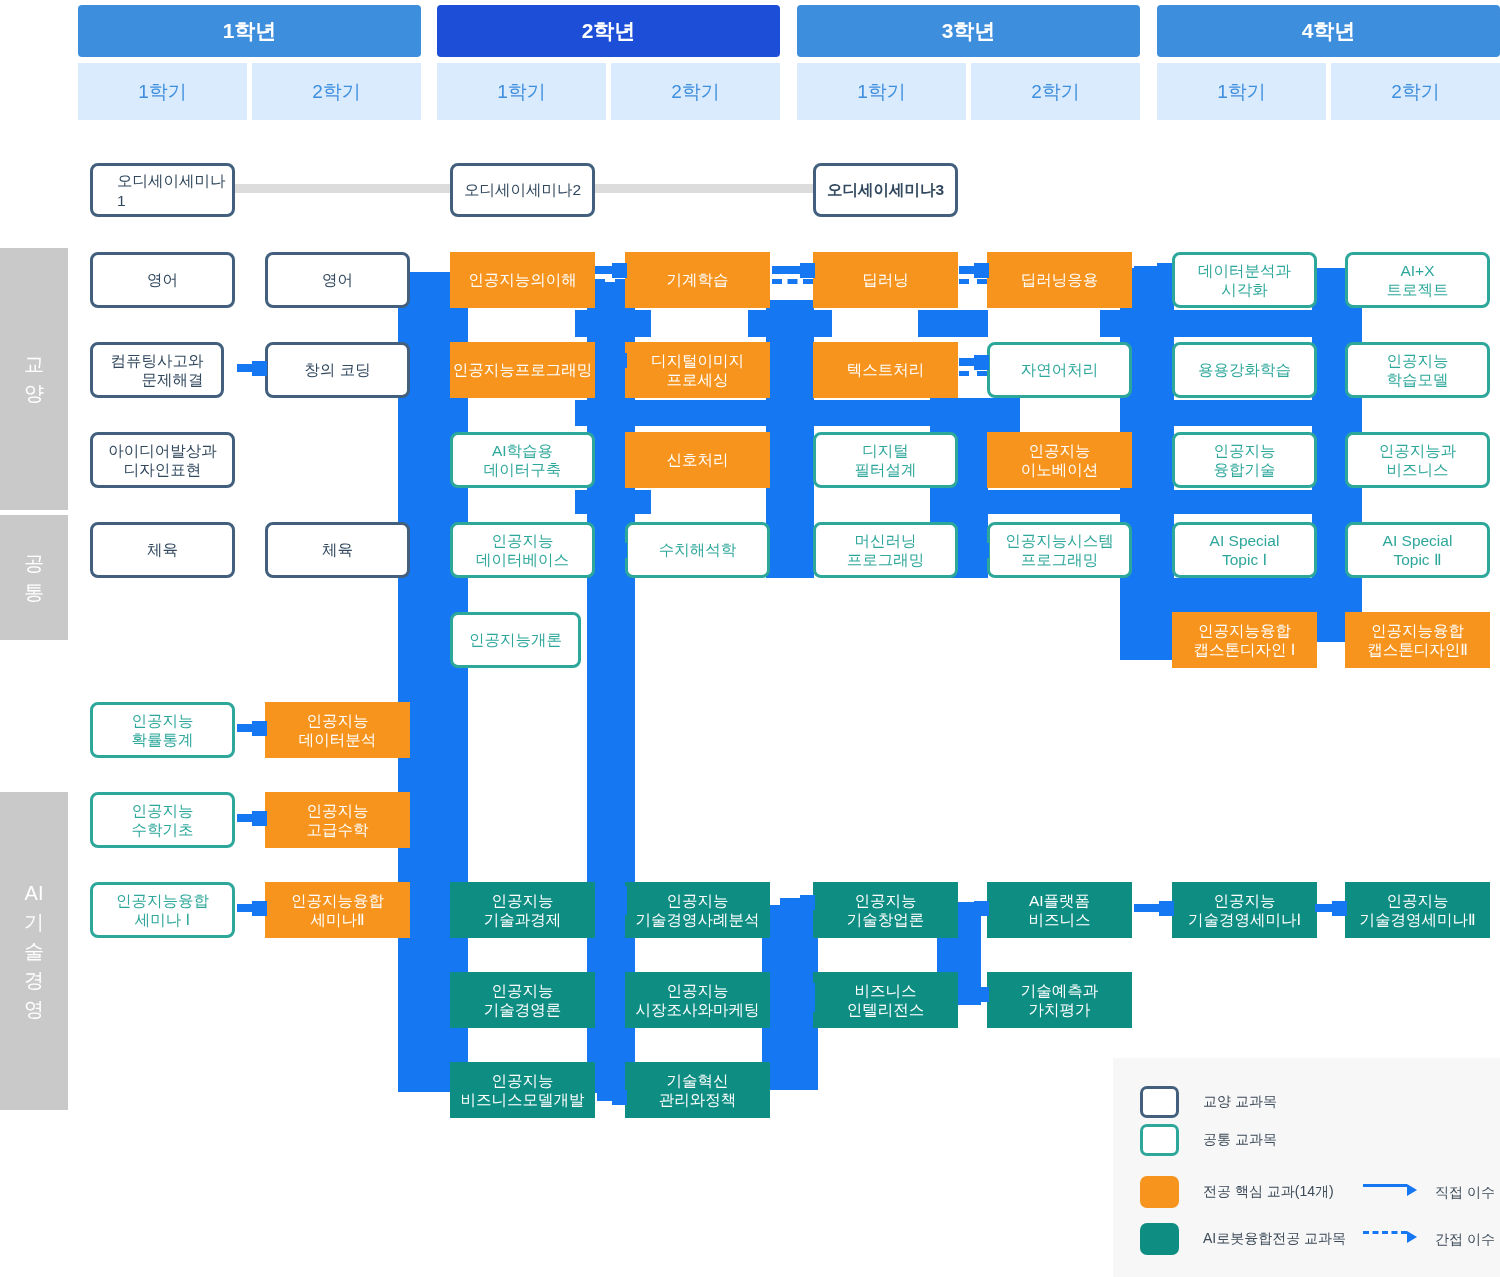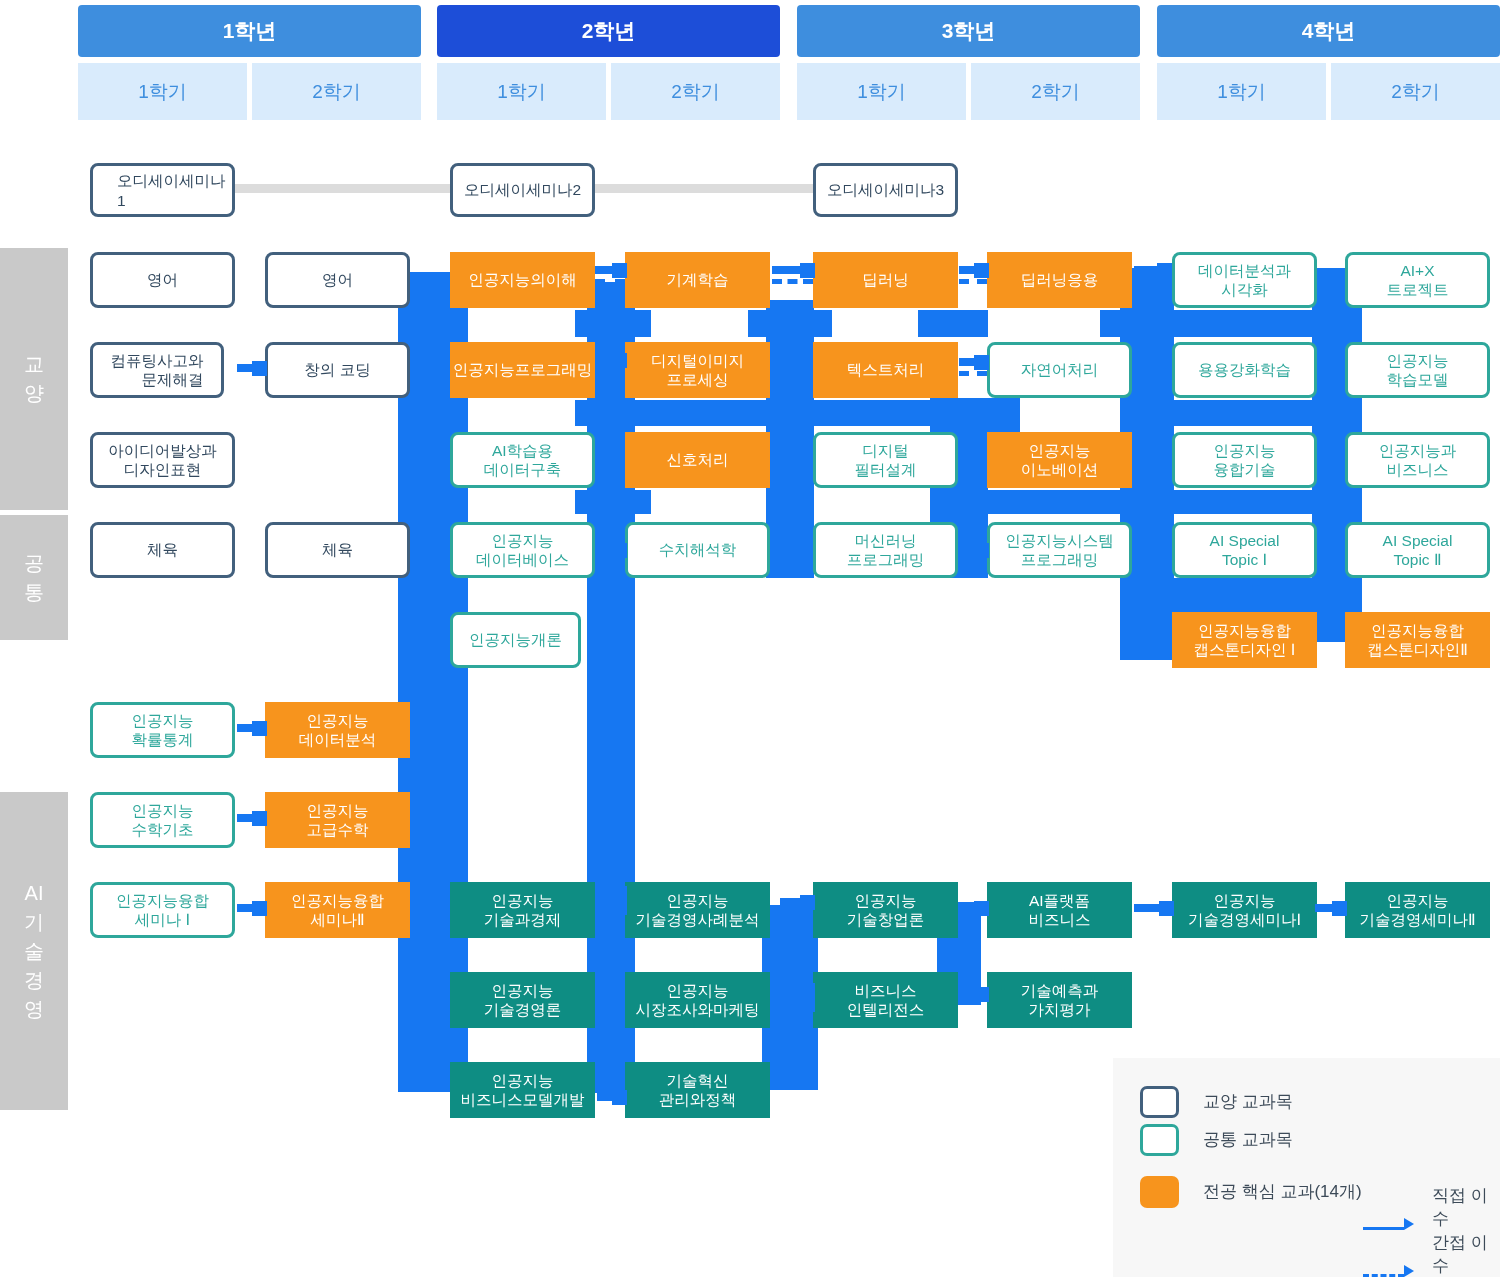--- a/index.html
+++ b/index.html
@@ -31,22 +31,22 @@
   .stub.dashed{background:none;border-top:5px dashed #1677F2;height:0;}
   .stub-head{position:absolute;width:15px;height:15px;background:#1677F2;z-index:3;}
   
   #legend{position:absolute;left:1113px;top:1058px;width:387px;height:219px;background:#F7F7F7;z-index:5;}
   .leg-row{position:absolute;display:flex;align-items:center;height:33px;}
   .leg-swatch{width:39px;height:32px;border-radius:7px;box-sizing:border-box;margin-right:24px;flex:none;}
   .leg-swatch.gen{background:#fff;border:3px solid #42607D;}
   .leg-swatch.common{background:#fff;border:3px solid #2EA79B;}
   .leg-swatch.core{background:#F7941D;}
   .leg-swatch.mgmt{background:#0E8D83;}
-  .leg-label{font-size:17px;color:#3C4A58;}
-  .leg-arrow{position:absolute;display:flex;align-items:flex-end;}
+  .leg-label{font-size:14px;color:#3C4A58;}
+  .leg-arrow{position:absolute;display:flex;align-items:flex-start;}
   .leg-line{width:44px;height:3px;background:#1677F2;}
   .leg-line.dashed{background:none;border-top:3px dashed #1677F2;height:0;}
   .leg-tri{width:0;height:0;border-left:10px solid #1677F2;border-top:6px solid transparent;
            border-bottom:6px solid transparent;}
   .leg-arrow .leg-label{margin-left:18px;}
 </style>
 </head>
 <body>
 
 <div id="stage">
@@ -61,21 +61,21 @@
       <div class="sem-cell" style="left: 797px; top: 63px; width: 169px; background: rgb(217, 235, 252); color: rgb(62, 142, 222);">1학기</div>
       <div class="sem-cell" style="left: 971px; top: 63px; width: 169px; background: rgb(217, 235, 252); color: rgb(62, 142, 222);">2학기</div>
       <div class="year-bar" style="left: 1157px; top: 5px; width: 343px; background: rgb(62, 142, 222);">4학년</div>
       <div class="sem-cell" style="left: 1157px; top: 63px; width: 169px; background: rgb(217, 235, 252); color: rgb(62, 142, 222);">1학기</div>
       <div class="sem-cell" style="left: 1331px; top: 63px; width: 169px; background: rgb(217, 235, 252); color: rgb(62, 142, 222);">2학기</div>
     </div>
   <div id="odyssey">
       <div class="odyline" style="left: 235px; top: 184px; width: 578px; height: 9px;"></div>
       <div class="odyssey" style="left: 90px; top: 163px; padding-left: 24px;">오디세이세미나1</div>
       <div class="odyssey" style="left: 450px; top: 163px;">오디세이세미나2</div>
-      <div class="odyssey" style="left: 813px; top: 163px;">오디세이세미나3</div>
+      <div class="odyssey" style="left: 813px; top: 163px; font-weight: bold;">오디세이세미나3</div>
     </div>
   <div id="sides">
       <div class="side-label" style="top: 248px; height: 262px;">교
 양</div>
       <div class="side-label" style="top: 515px; height: 125px;">공
 통</div>
       <div class="side-label" style="top: 792px; height: 318px;">AI
 기
 술
 경
@@ -254,20 +254,24 @@
       <div class="leg-label">교양 교과목</div>
     </div>
     <div class="leg-row" style="left:27px;top:65px">
       <div class="leg-swatch common"></div>
       <div class="leg-label">공통 교과목</div>
     </div>
     <div class="leg-row" style="left:27px;top:117px">
       <div class="leg-swatch core"></div>
       <div class="leg-label">전공 핵심 교과(14개)</div>
     </div>
+    <div class="leg-row" style="left:27px;top:164px">
+      <div class="leg-swatch mgmt"></div>
+      <div class="leg-label">AI로봇융합전공 교과목</div>
+    </div>
     <div class="leg-arrow" style="left:250px;top:126px">
       <div class="leg-line"></div>
       <div class="leg-tri"></div>
       <div class="leg-label">직접 이수</div>
     </div>
     <div class="leg-arrow" style="left:250px;top:173px">
       <div class="leg-line dashed"></div>
       <div class="leg-tri"></div>
       <div class="leg-label">간접 이수</div>
     </div>

